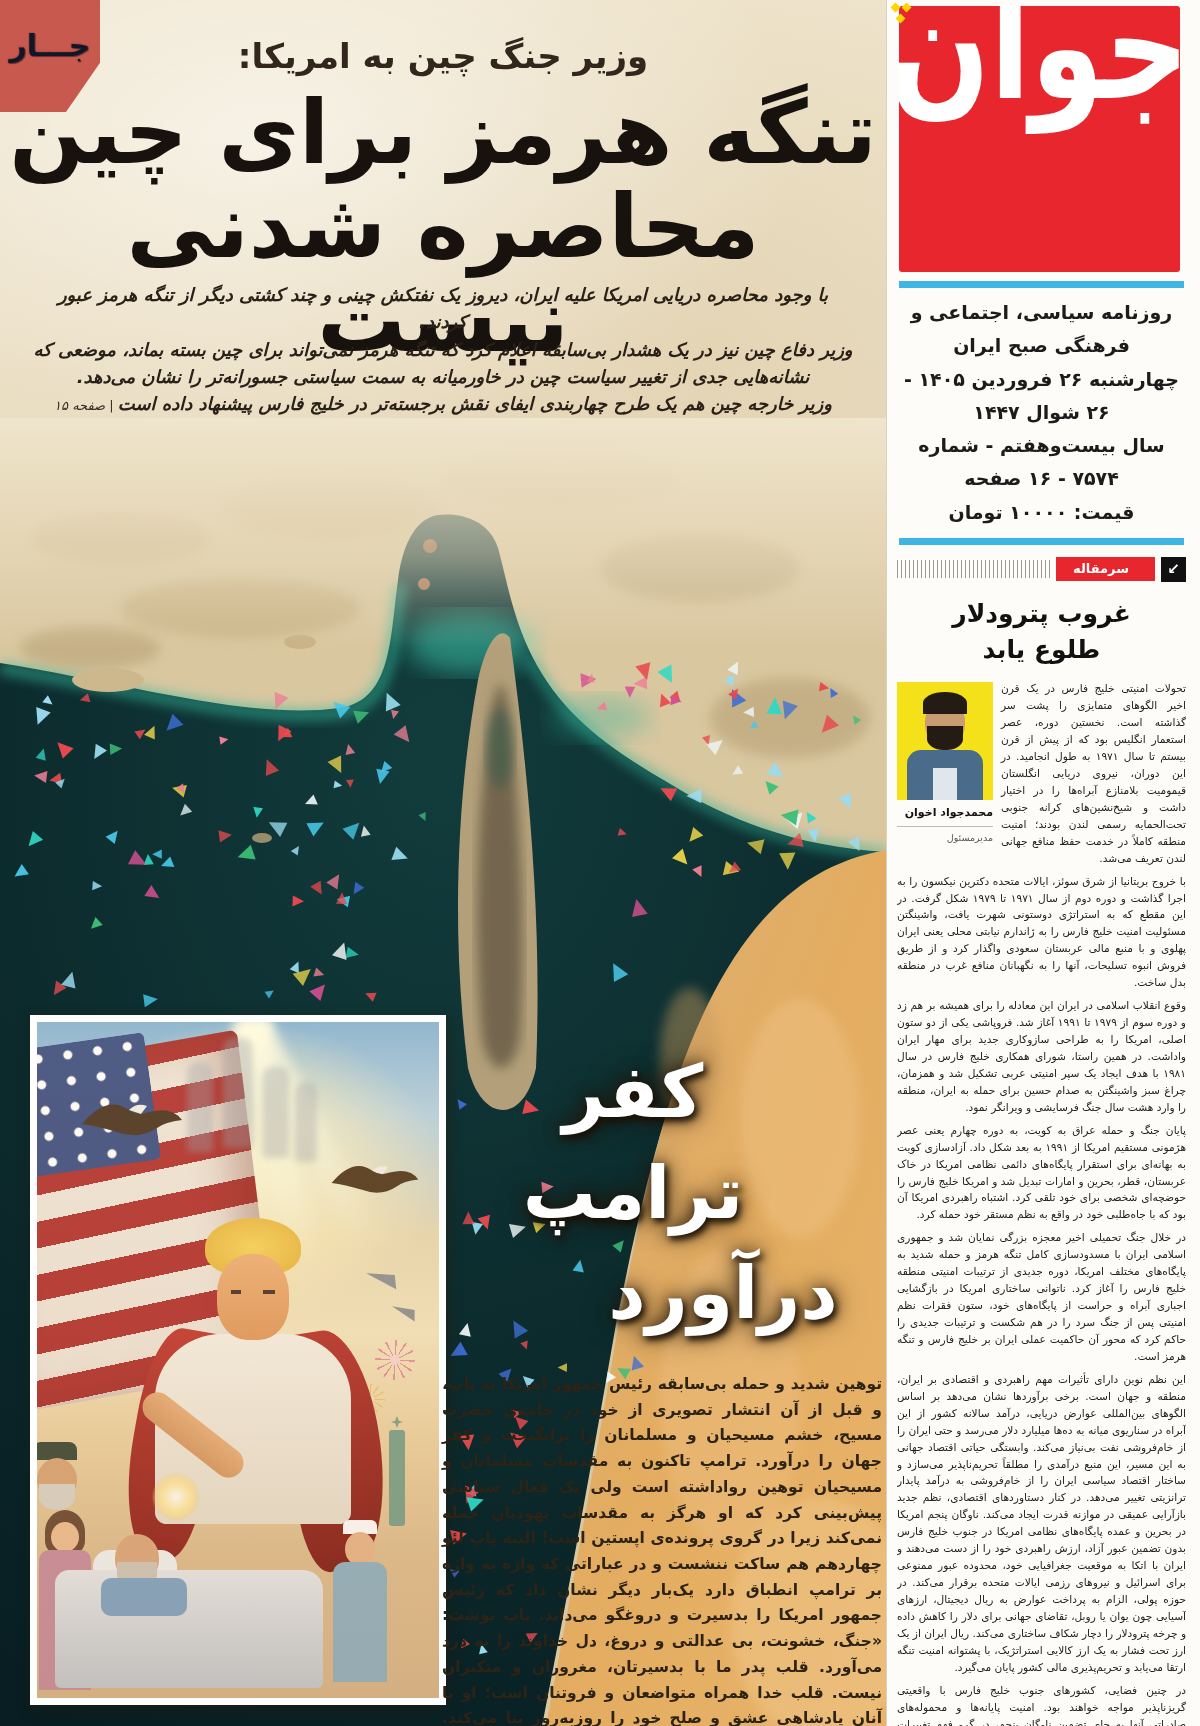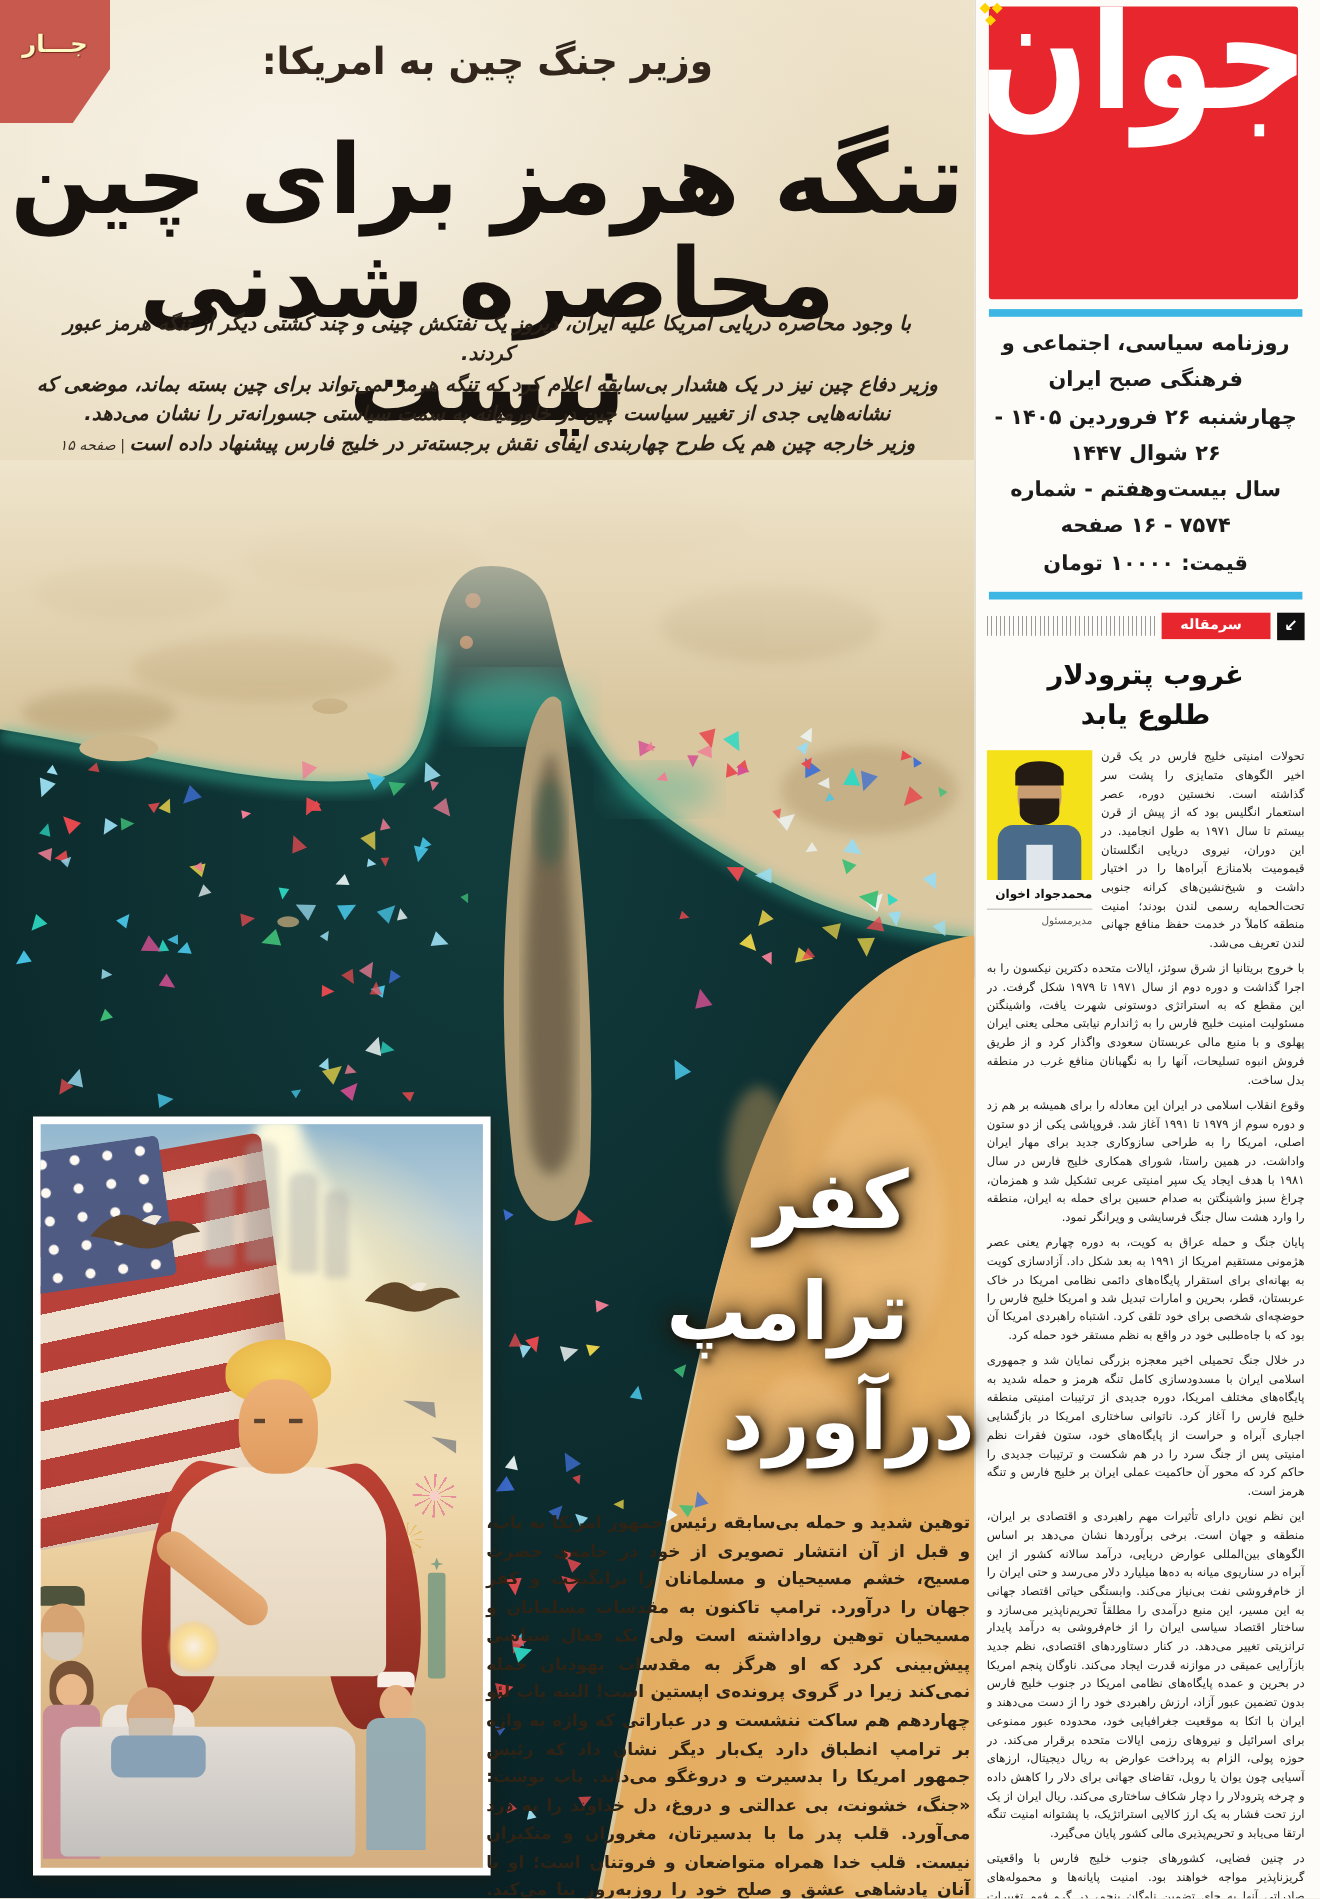--- a/index.html
+++ b/index.html
@@ -10,37 +10,37 @@
   
   .left-panel { position:absolute; top:0; left:0; width:886px; height:1726px;
     background:
       radial-gradient(ellipse 900px 500px at 30% 8%, rgba(255,255,255,.55), transparent 60%),
       radial-gradient(ellipse 700px 600px at 80% 20%, rgba(214,193,152,.35), transparent 70%),
       linear-gradient(180deg,#efe5cd 0%, #e9dcc0 30%, #e4d5b4 60%, #dfcfab 100%);
   }
   .corner-tab { position:absolute; top:0; left:0; width:100px; height:112px; background:#c8594e;
     clip-path:polygon(0 0,100% 0,100% 56%,66% 100%,0 100%);
     display:flex; justify-content:center; padding-top:28px; z-index:6; }
-  .corner-tab span { color:#fef9c3; font-weight:bold; font-size:22px; letter-spacing:1px;
+  .corner-tab span { color:#0f172a; font-weight:bold; font-size:30px; letter-spacing:1px;
     text-shadow:0 0 2px #7a2f27, 1px 1px 0 #7a2f27; }
 
   .kicker { position:absolute; top:36px; left:0; width:100%; text-align:center;
     font-size:34px; font-weight:bold; color:#33261d; }
   .headline { position:absolute; top:86px; left:0; width:100%; text-align:center;
-    font-size:88px; line-height:1.07; font-weight:bold; color:#17120e; letter-spacing:-1px;margin-top:31px; }
+    font-size:88px; line-height:1.07; font-weight:bold; color:#17120e; letter-spacing:-1px; }
   .deck { position:absolute; top:281px; left:33px; width:820px; text-align:center;
     font-size:18px; font-weight:bold; color:#2a2119; line-height:1.52;font-style:italic; }
   .deck .pageref { font-size:13px; font-weight:normal; color:#3a2f24; }
 
   
   .map { position:absolute; top:418px; left:0; width:886px; height:1308px; }
 
   
   .story2-headline { position:absolute; top:1042px; left:440px; width:446px; z-index:5;
-    text-align:right; font-weight:bold; color:#ffffff; font-size:73px; line-height:1.38;
+    text-align:center; font-weight:bold; color:#ffffff; font-size:73px; line-height:1.38;
     text-shadow:0 0 16px rgba(35,22,8,.95), 0 0 30px rgba(35,22,8,.75), 3px 4px 6px rgba(20,12,4,.9); }
   .story2-headline .l1 { padding-right:60px; }
   .story2-headline .l3 { padding-left:120px; }
   .story2-body { position:absolute; top:1372px; left:442px; width:440px; z-index:5;
     font-size:15.5px; font-weight:bold; color:#2e2315; line-height:1.66; text-align:justify;
     direction:rtl; }
 
   
   .painting { position:absolute; top:1015px; left:30px; width:416px; height:690px; z-index:4;
     background:#fff; padding:7px; box-shadow:2px 4px 14px rgba(40,25,10,.45); }

